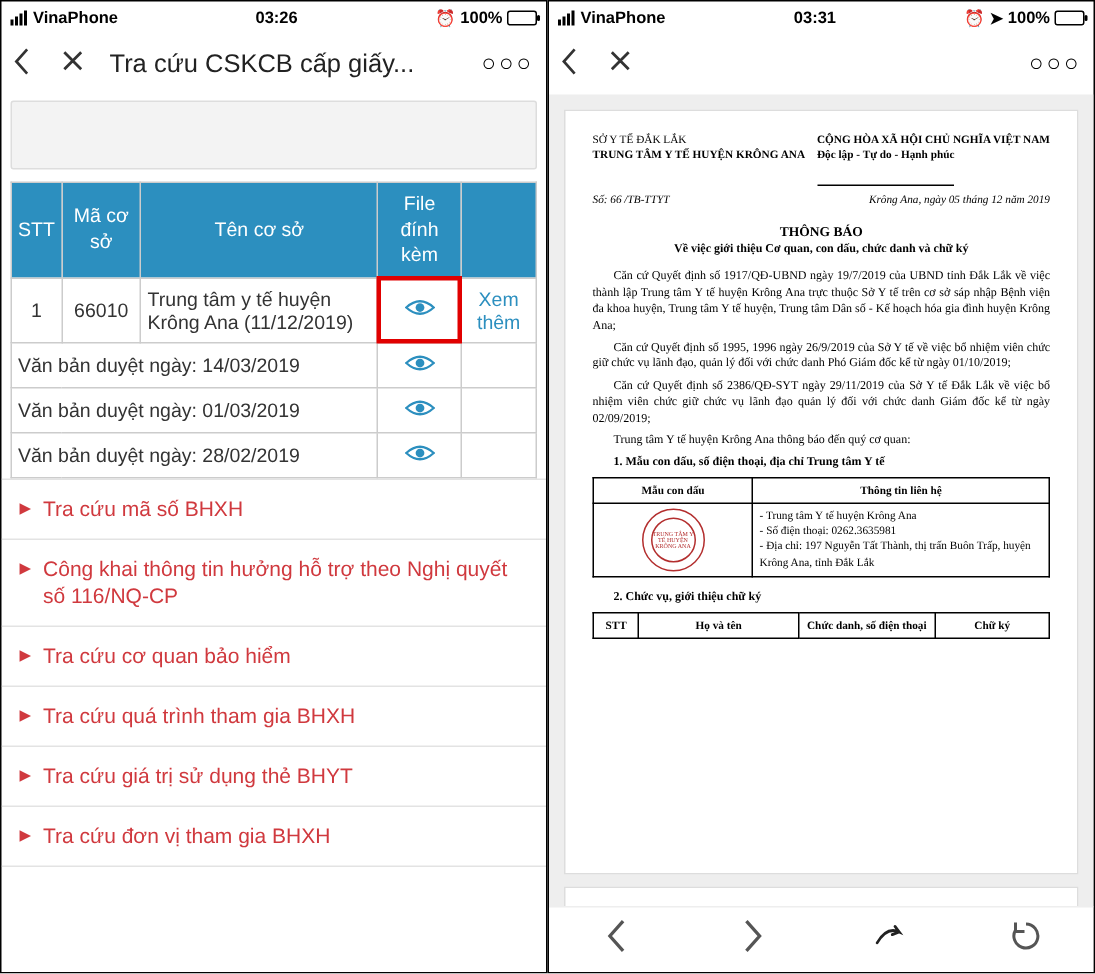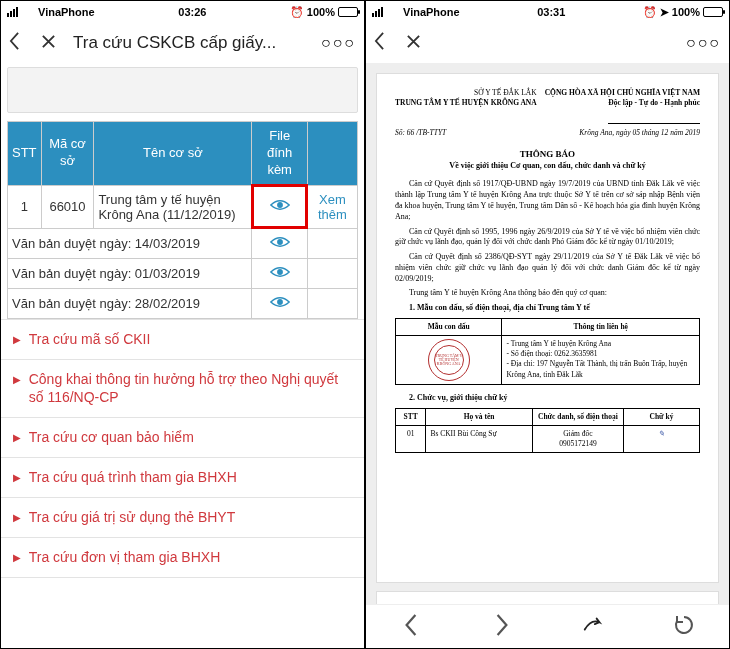--- a/index.html
+++ b/index.html
@@ -3,21 +3,21 @@
 <meta charset="utf-8">
 <style>
   * { box-sizing: border-box; margin: 0; padding: 0; }
   body { font-family: -apple-system, Helvetica, Arial, sans-serif; width: 730px; height: 649px; display: flex; background: #fff; }
   .screen { width: 365px; height: 649px; border: 1px solid #000; display: flex; flex-direction: column; overflow: hidden; }
   .screen.left { border-right-width: 0.5px; }
   .screen.right { border-left-width: 0.5px; }
 
   
   .status-bar { height: 22px; display: flex; align-items: center; padding: 0 6px; font-size: 11px; font-weight: 600; color: #000; }
-  .status-left { display: flex; align-items: center; gap: 20px; }
+  .status-left { display: flex; align-items: center; gap: 4px; }
   .status-center { flex: 1; text-align: center; }
   .status-right { display: flex; align-items: center; gap: 3px; }
   .sigbars { display: inline-flex; align-items: flex-end; gap: 1px; }
   .sigbars span { width: 2px; background: #000; display: inline-block; }
   .sigbars span:nth-child(1){height:4px}.sigbars span:nth-child(2){height:6px}.sigbars span:nth-child(3){height:8px}.sigbars span:nth-child(4){height:10px}
   .battery { width: 20px; height: 10px; border: 1px solid #000; border-radius: 2px; position: relative; }
   .battery::after { content:""; position:absolute; right:-3px; top:2px; width:2px; height:4px; background:#000; border-radius:1px; }
   .battery-fill { width: 100%; height: 100%; background:#000; }
 
   
@@ -40,21 +40,21 @@
   .section-title { display:flex; align-items:center; gap:8px; padding: 14px 10px 8px 10px; color:#c73434; font-weight:700; font-size:15px; }
   .section-title svg { width:20px; height:18px; }
   .list { border-top: 1px solid #e3e3e3; }
   .list-item { display:flex; align-items:flex-start; gap:8px; padding: 10px 12px; border-bottom:1px solid #e3e3e3; font-size:14px; color:#d0393e; line-height:1.35; }
   .caret { color:#d0393e; font-size:10px; margin-top:3px; }
 
   
   .right-body { flex:1; background:#eee; padding: 10px; overflow:hidden; }
   .doc { background:#fff; width:100%; height: 510px; padding: 14px 18px; font-family: 'Times New Roman', serif; font-size: 8px; color:#000; border:1px solid #ddd; line-height:1.35; }
   .doc-head { display:flex; justify-content:space-between; margin-bottom:2px; }
-  .doc-head > div { text-align:right; }
+  .doc-head > div { text-align:left; }
   .doc-head .org { font-size:7.5px; }
   .doc-head .org2 { font-size:7.5px; }
   .doc-head .nation { font-size:7.5px; font-weight:700; }
   .doc-head .motto { font-size:7.5px; font-weight:700; border-bottom:0.5px solid #000; display:inline-block; padding-bottom:15px;}
   .doc-sub { display:flex; justify-content:space-between; font-size:7.5px; font-style:italic; margin-top:4px; }
   .doc-title { text-align:center; font-weight:700; font-size:9px; margin-top:10px; }
   .doc-subtitle { text-align:center; font-weight:700; font-size:8px; margin-bottom:8px; }
   .doc p { text-indent: 14px; text-align: justify; margin-bottom: 4px; }
   .doc .bold { font-weight:700; }
 
@@ -155,21 +155,21 @@
                   <circle cx="12" cy="8" r="3.5" fill="#2c8fbf"></circle>
                 </svg></span></td>
           <td></td>
         </tr>
       </tbody>
     </table>
 
     <div class="list">
       <div class="list-item">
           <span class="caret">▶</span>
-          <span>Tra cứu mã số CKII</span>
+          <span>Tra cứu mã số BHXH</span>
         </div>
       <div class="list-item">
           <span class="caret">▶</span>
           <span>Công khai thông tin hưởng hỗ trợ theo Nghị quyết số 116/NQ-CP</span>
         </div>
       <div class="list-item">
           <span class="caret">▶</span>
           <span>Tra cứu cơ quan bảo hiểm</span>
         </div>
       <div class="list-item">
@@ -268,29 +268,20 @@
 
       <p class="bold" style="text-indent:14px">2. Chức vụ, giới thiệu chữ ký</p>
       <table class="doctable">
         <tbody>
             <tr>
           <th style="width:10%">STT</th>
           <th style="width:35%">Họ và tên</th>
           <th style="width:30%">Chức danh, số điện thoại</th>
           <th>Chữ ký</th>
         </tr>
-        <tr>
-          <td style="text-align:center">01</td>
-          <td>Bs CKII Bùi Công Sự</td>
-          <td style="text-align:center">
-            <div>Giám đốc</div>
-            <div>0905172149</div>
-          </td>
-          <td style="text-align:center"><span class="sig">✎</span></td>
-        </tr>
       </tbody>
         </table>
     </div>
     <div class="doc-ghost"></div>
   </div>
 
   <div class="bottom-bar">
     <span class="bico"><svg viewBox="0 0 12 20">
           <path d="M10 1 L2 10 L10 19" stroke="#555" stroke-width="2" fill="none"></path>
         </svg></span>

